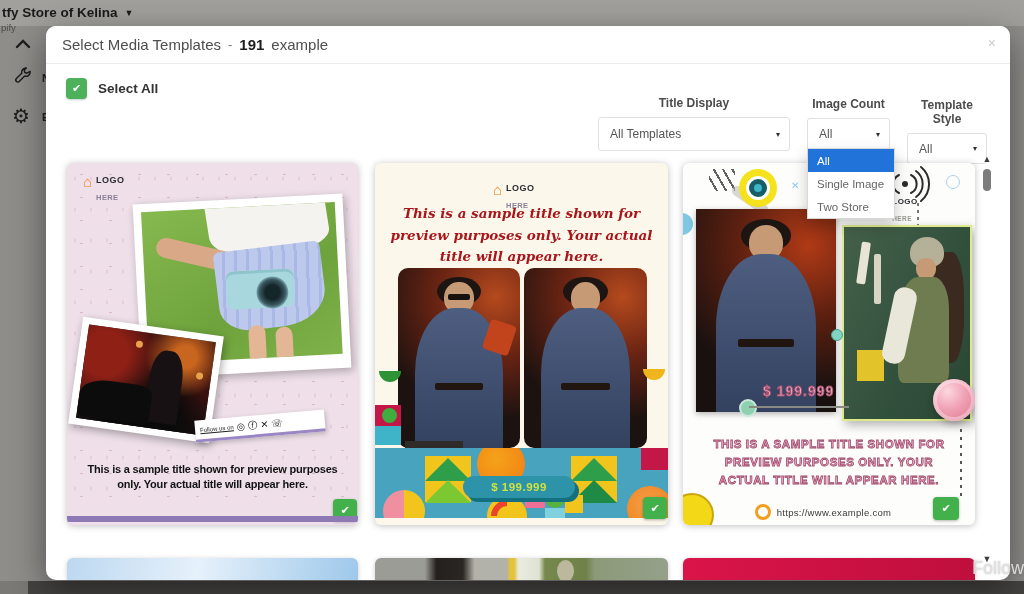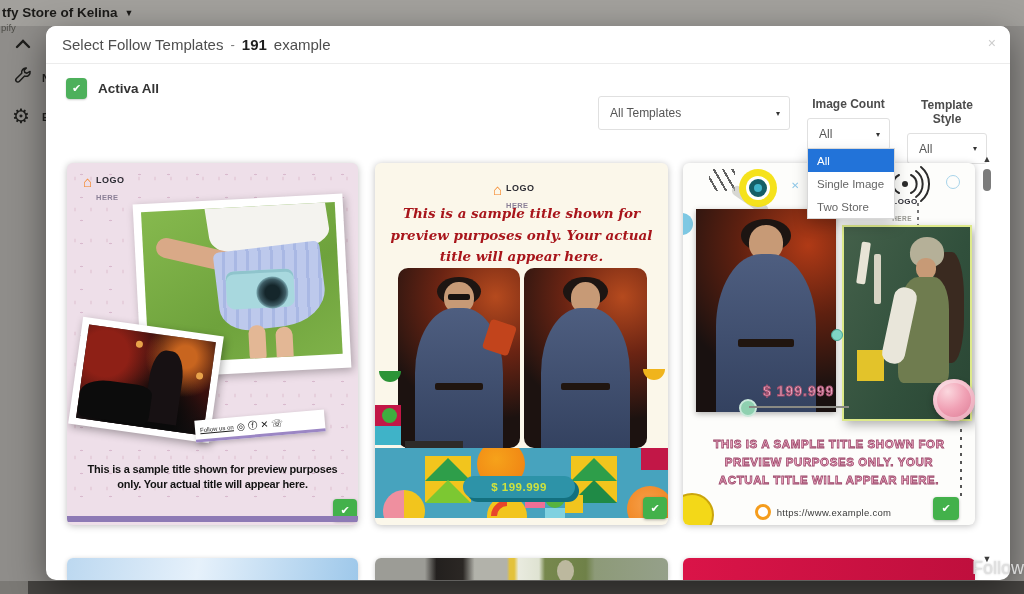--- a/index.html
+++ b/index.html
@@ -139,35 +139,36 @@
     </svg>
   <span class="side-ic" style="left:12px;top:104px;font-size:20px;">⚙</span>
   <span class="side-lbl" style="left:42px;top:72px;">N</span>
   <span class="side-lbl" style="left:42px;top:111px;">E</span>
   <div class="bottom-dark"></div>
   <div class="bottom-dark-l"></div>
 
   <div class="modal">
 
     <div class="m-header">
-      <span class="m-title">Select Follow Templates</span>
+      <span class="m-title">Select Media Templates</span>
       <span class="m-dash">-</span>
       <span class="m-count">191</span>
       <span class="m-suffix">example</span>
     </div>
     <span class="m-close">×</span>
 
     <div class="select-all">
       <div class="cb">
           <span>✔</span>
         </div>
-      <span class="sa-label">Activa All</span>
+      <span class="sa-label">Select All</span>
     </div>
 
     <div class="fg" style="left:552px;top:70px;width:192px;">
+      <div class="fg-label">Title Display</div>
       <div class="selbox" style="height:32px;">
         <span>All Templates</span>
         <span class="sel-caret">▾</span>
       </div>
     </div>
     <div class="fg" style="left:761px;top:71px;width:83px;">
       <div class="fg-label">Image Count</div>
       <div class="selbox" style="height:30px;">
         <span>All</span>
         <span class="sel-caret">▾</span>

